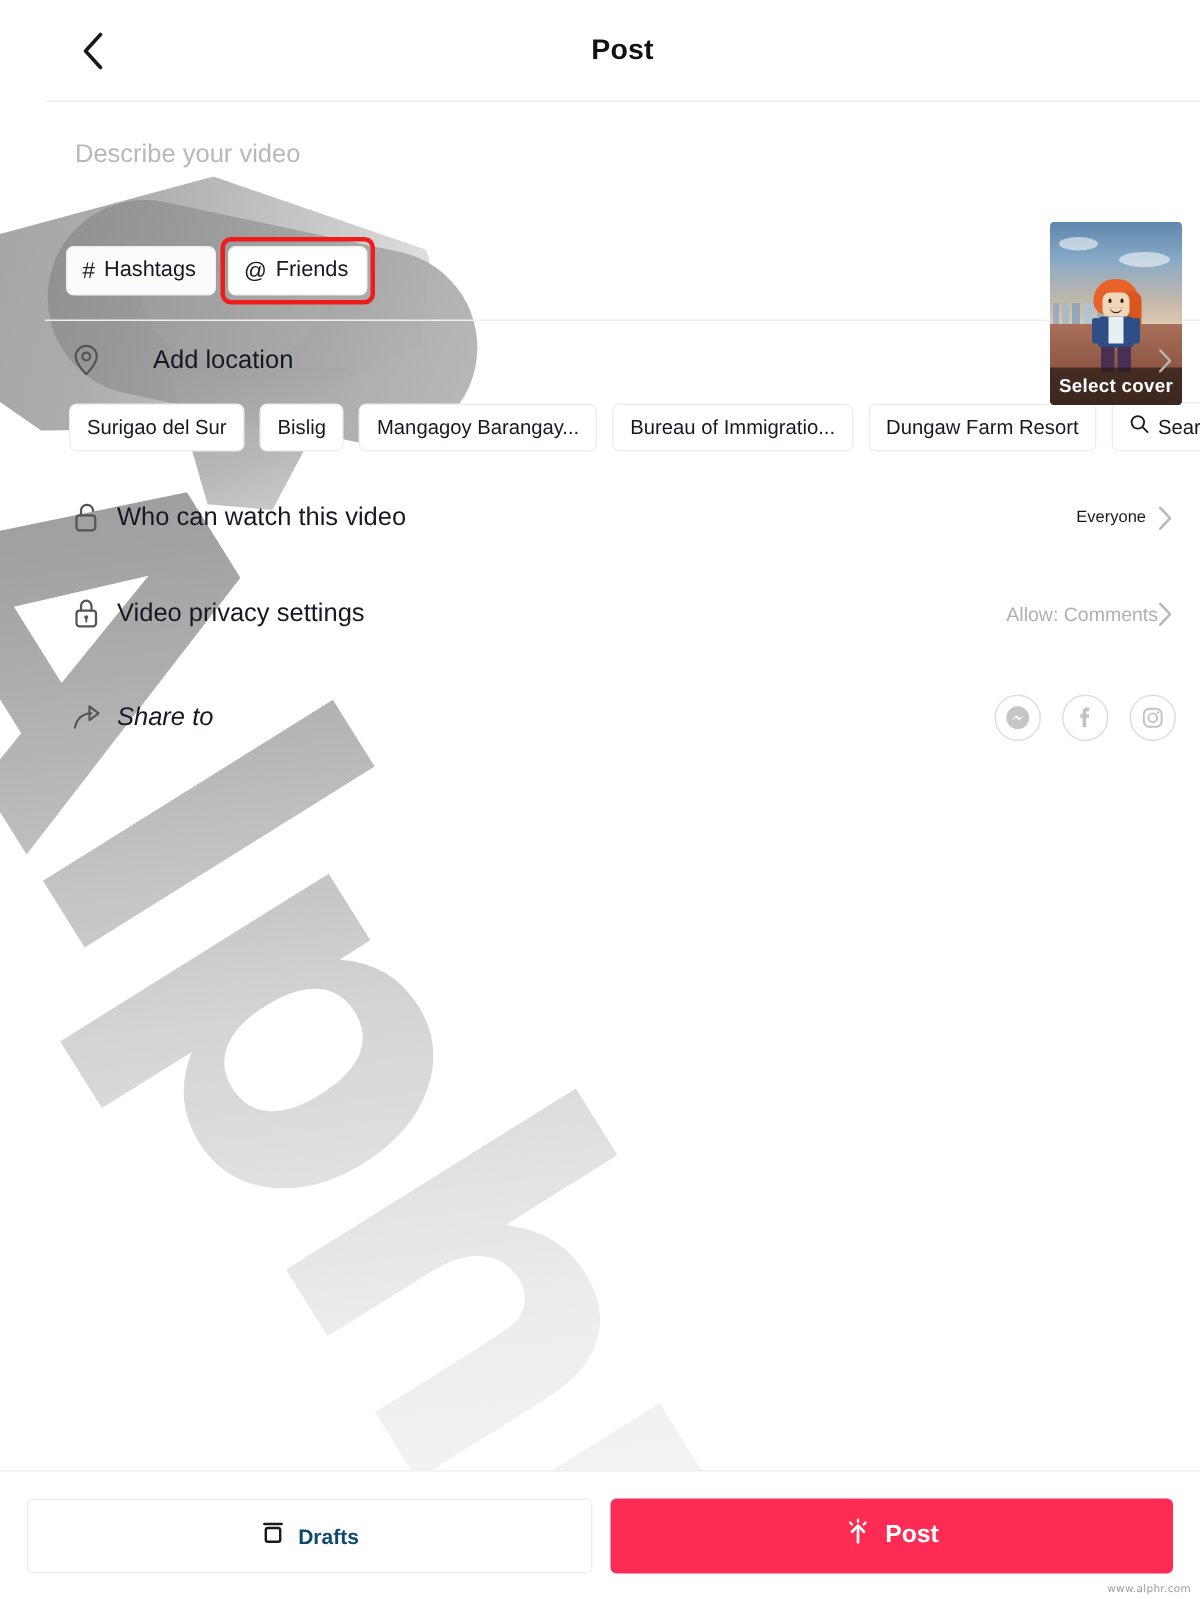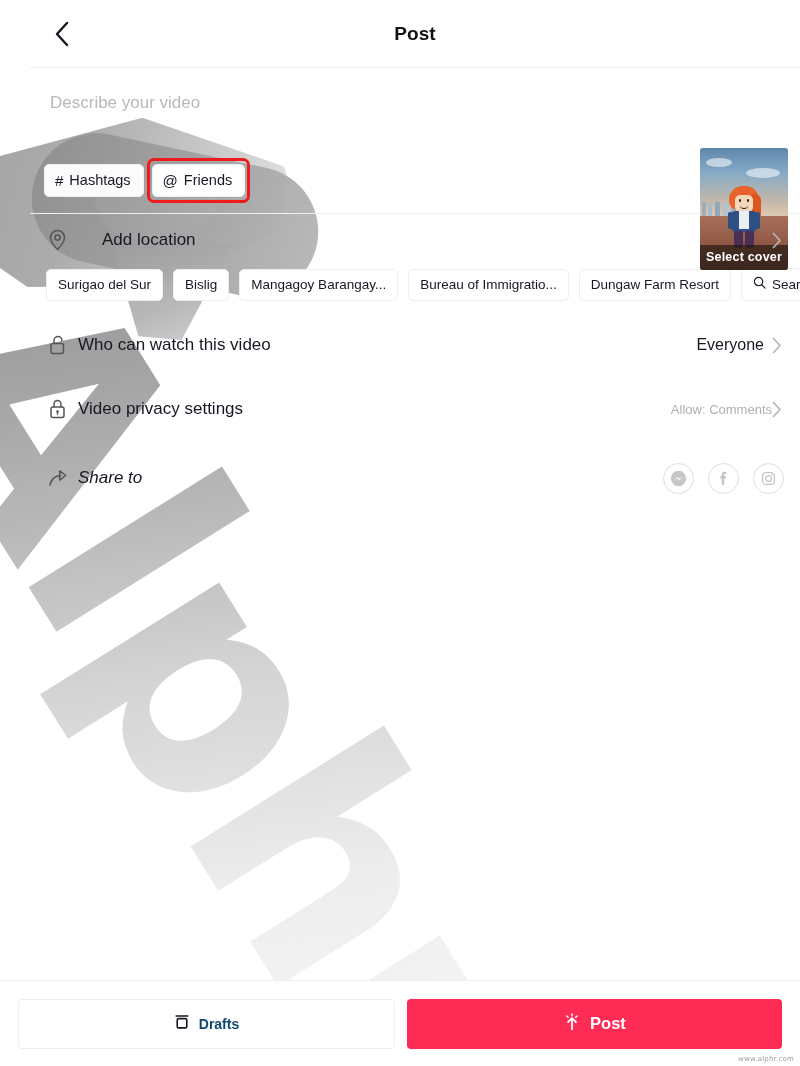--- a/index.html
+++ b/index.html
@@ -209,21 +209,21 @@
     color: #161823;
     flex: 1;
   }
   .row-sub {
     font-size: 13px;
     color: #b0b0b0;
     margin-top: 3px;
   }
   .row-stack { flex: 1; display: flex; flex-direction: row; justify-content: center; }
   .row-value {
-    font-size: 16px;
+    font-size: 11px;
     color: #161823;
     margin-right: 8px;
   }
   .chev { color: #b6b6b6; display: flex; align-items: center; }
 
   .loc-row { min-height: 52px; gap: 24px; }
 
   
   .loc-chip-bar {
     display: flex;

